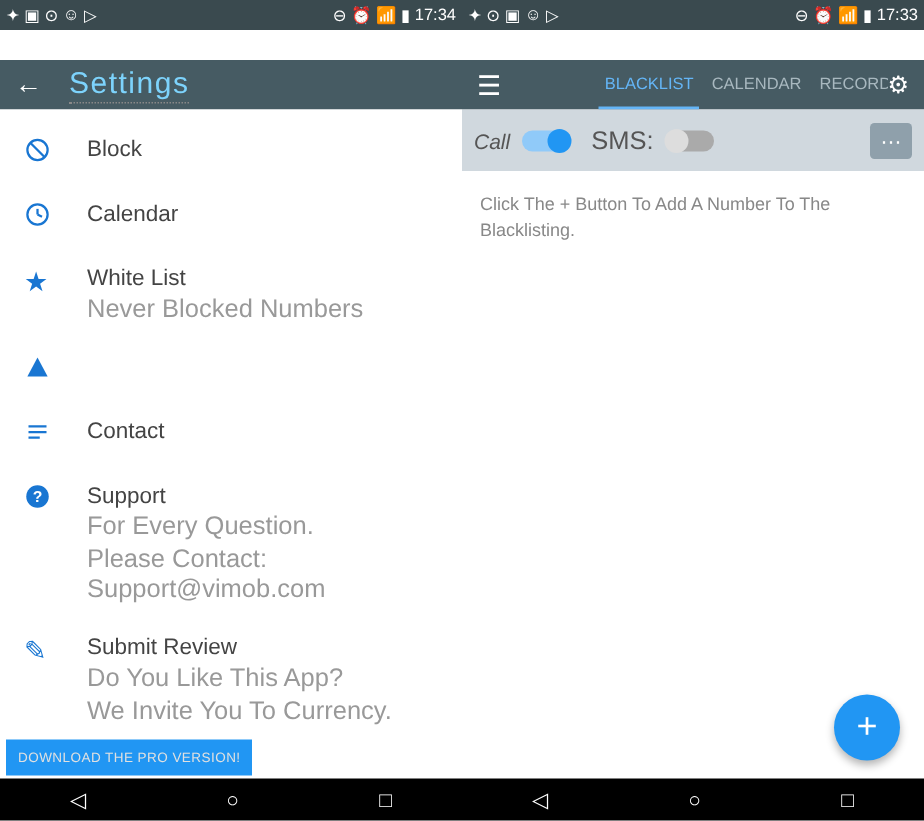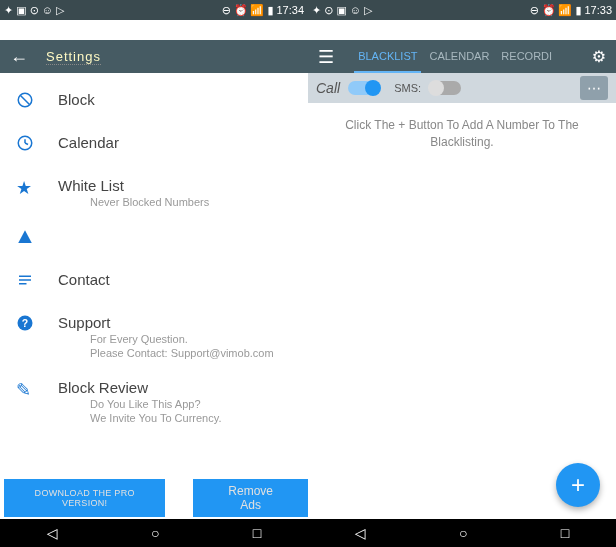--- a/index.html
+++ b/index.html
@@ -4,44 +4,44 @@
   <style>
     * { margin: 0; padding: 0; box-sizing: border-box; font-family: Arial, sans-serif; }
     body { width: 616px; height: 547px; background: #fff; position: relative; overflow: hidden; }
     .status-bar { height: 20px; background: #3a4a4f; color: #fff; display: flex; align-items: center; padding: 0 4px; font-size: 11px; }
     .status-bar .icons { display: flex; gap: 3px; }
     .status-bar .right { margin-left: auto; display: flex; align-items: center; gap: 3px; }
     .left-panel { position: absolute; left: 0; top: 0; width: 308px; height: 547px; }
     .right-panel { position: absolute; left: 308px; top: 0; width: 308px; height: 547px; }
     .header-l { height: 33px; background: #465b63; display: flex; align-items: center; padding: 0 10px; margin-top: 20px; }
     .header-l .back { color: #fff; font-size: 18px; margin-right: 18px; cursor: pointer; }
-    .header-l .title { color: #fef9c3; font-size: 13px; letter-spacing: 1px; border-bottom: 1px dotted #888; }
+    .header-l .title { color: #7dd3fc; font-size: 20px; letter-spacing: 1px; border-bottom: 1px dotted #888; }
     .settings-list { background: #fff; padding: 8px 0; }
     .setting-item { display: flex; padding: 10px 16px; align-items: flex-start; }
     .setting-item .icon { width: 24px; color: #1976d2; font-size: 18px; margin-right: 18px; flex-shrink: 0; }
     .setting-item .content { flex: 1; }
     .setting-item .label { color: #444; font-size: 15px; }
-    .setting-item .sub { color: #999; font-size: 11px; margin-top: 2px; margin-left: 32px; }
+    .setting-item .sub { color: #999; font-size: 17px; margin-top: 2px; }
     .bottom-btns { position: absolute; bottom: 30px; left: 4px; display: flex; gap: 28px; border-radius: 16px; }
     .btn-dl { background: #2196f3; color: #e0e0e0; font-size: 9px; padding: 7px 8px; border: none; letter-spacing: 0.3px; }
     .btn-ra { background: #2196f3; color: #e0e0e0; font-size: 12px; padding: 5px 24px; border: none; }
     .header-r { height: 33px; background: #465b63; display: flex; align-items: center; padding: 0 10px; margin-top: 20px; }
     .header-r .menu { color: #fff; font-size: 18px; margin-right: 20px; cursor: pointer; }
     .header-r .tabs { display: flex; gap: 4px; flex: 1; overflow: hidden; }
     .header-r .tab { color: #a8b8bf; font-size: 11px; padding: 9px 4px; white-space: nowrap; border-bottom: 2px solid transparent; }
-    .header-r .tab.active { color: #64b5f6; border-bottom: 2px solid #64b5f6; }
+    .header-r .tab.active { color: #64b5f6; border-bottom: 2px solid #64b5f6; margin-left: 45px; }
     .header-r .gear { color: #fff; font-size: 16px; cursor: pointer; }
-    .toggle-bar { background: #d0d8de; height: 30px; display: flex; align-items: center; padding: 0 8px; }
+    .toggle-bar { background: #d0d8de; height: 41px; display: flex; align-items: center; padding: 0 8px; }
     .toggle-bar .lbl { color: #555; font-size: 14px; font-style: italic; margin-right: 8px; }
     .toggle { width: 32px; height: 14px; background: #90caf9; border-radius: 7px; position: relative; margin-right: 14px; }
     .toggle.on::after { content: ''; position: absolute; width: 16px; height: 16px; background: #2196f3; border-radius: 50%; top: -1px; right: -1px; }
     .toggle.off { background: #aaa; }
     .toggle.off::after { content: ''; position: absolute; width: 16px; height: 16px; background: #ddd; border-radius: 50%; top: -1px; left: -1px; }
     .more-btn { margin-left: auto; background: #8fa0ab; color: #fff; width: 28px; height: 24px; display: flex; align-items: center; justify-content: center; font-size: 14px; border-radius: 3px; cursor: pointer; }
-    .hint { color: #888; font-size: 12px; padding: 14px 12px; line-height: 1.4; text-align: center; }
+    .hint { color: #888; font-size: 12px; padding: 14px 12px; line-height: 1.4; }
     .fab { position: absolute; right: 16px; bottom: 40px; width: 44px; height: 44px; background: #2196f3; border-radius: 50%; color: #fff; display: flex; align-items: center; justify-content: center; font-size: 24px; box-shadow: 0 3px 6px rgba(0,0,0,0.3); cursor: pointer; }
     .nav-bar { position: absolute; bottom: 0; left: 0; width: 100%; height: 28px; background: #000; display: flex; }
     .nav-half { width: 50%; display: flex; justify-content: space-around; align-items: center; }
     .nav-btn { color: #fff; font-size: 14px; }
     .icon-svg { width: 18px; height: 18px; fill: #1976d2; }
   </style>
 </head>
 <body>
 
 <div class="left-panel">
@@ -114,29 +114,28 @@
           </svg></div>
       <div class="content">
         <div class="label">Support</div>
         <div class="sub">For Every Question.</div>
         <div class="sub">Please Contact: Support@vimob.com</div>
       </div>
     </div>
     <div class="setting-item">
       <div class="icon">✎</div>
       <div class="content">
-        <div class="label">Block Review</div>
+        <div class="label">Submit Review</div>
         <div class="sub">Do You Like This App?</div>
         <div class="sub">We Invite You To Currency.</div>
       </div>
     </div>
   </div>
   <div class="bottom-btns">
     <button class="btn-dl">DOWNLOAD THE PRO VERSION!</button>
-    <button class="btn-ra">Remove Ads</button>
   </div>
 </div>
 
 <div class="right-panel">
   <div class="status-bar">
     <div class="icons">
       <span>✦</span>
       <span>⊙</span>
       <span>▣</span>
       <span>☺</span>
@@ -155,21 +154,21 @@
     <div class="tabs">
       <span class="tab active">BLACKLIST</span>
       <span class="tab">CALENDAR</span>
       <span class="tab">RECORDI</span>
     </div>
     <span class="gear">⚙</span>
   </div>
   <div class="toggle-bar">
     <span class="lbl">Call</span>
     <div class="toggle on"></div>
-    <span class="lbl" style="font-size:11px;font-style:normal">SMS:</span>
+    <span class="lbl" style="font-size:17px;font-style:normal">SMS:</span>
     <div class="toggle off"></div>
     <div class="more-btn">⋯</div>
   </div>
   <div class="hint">Click The + Button To Add A Number To The Blacklisting.</div>
   <div class="fab">+</div>
 </div>
 
 <div class="nav-bar">
   <div class="nav-half">
     <span class="nav-btn">◁</span>

